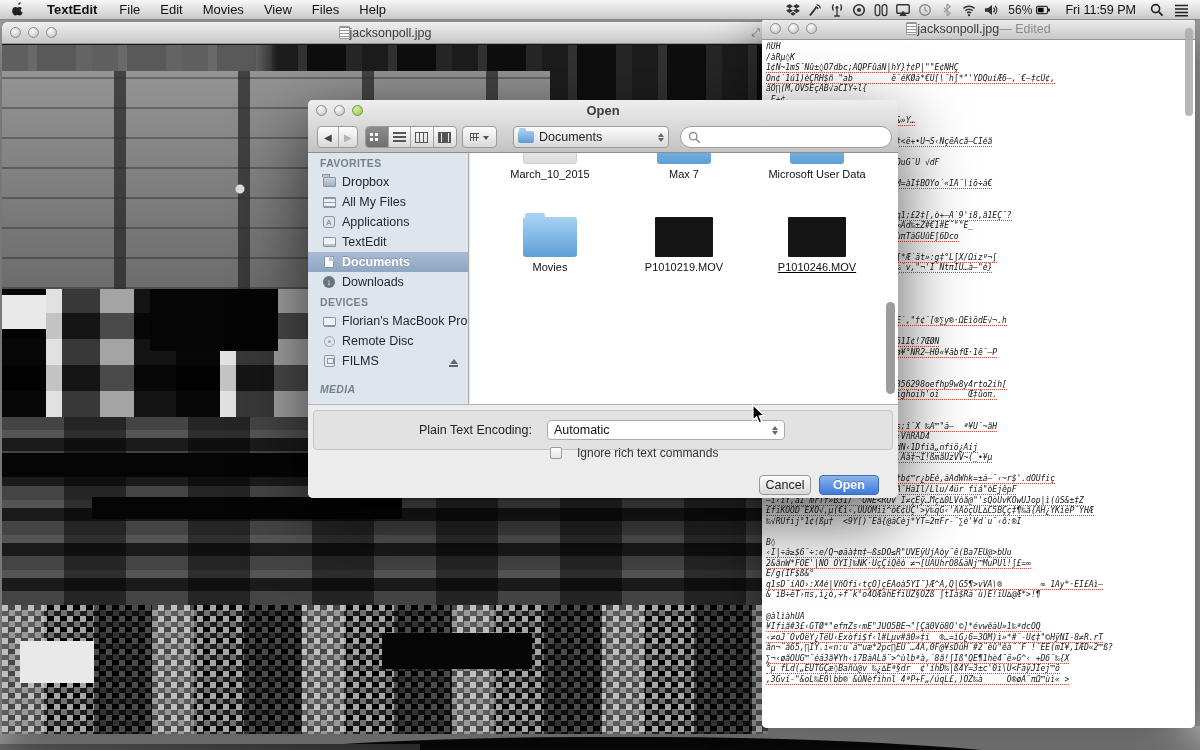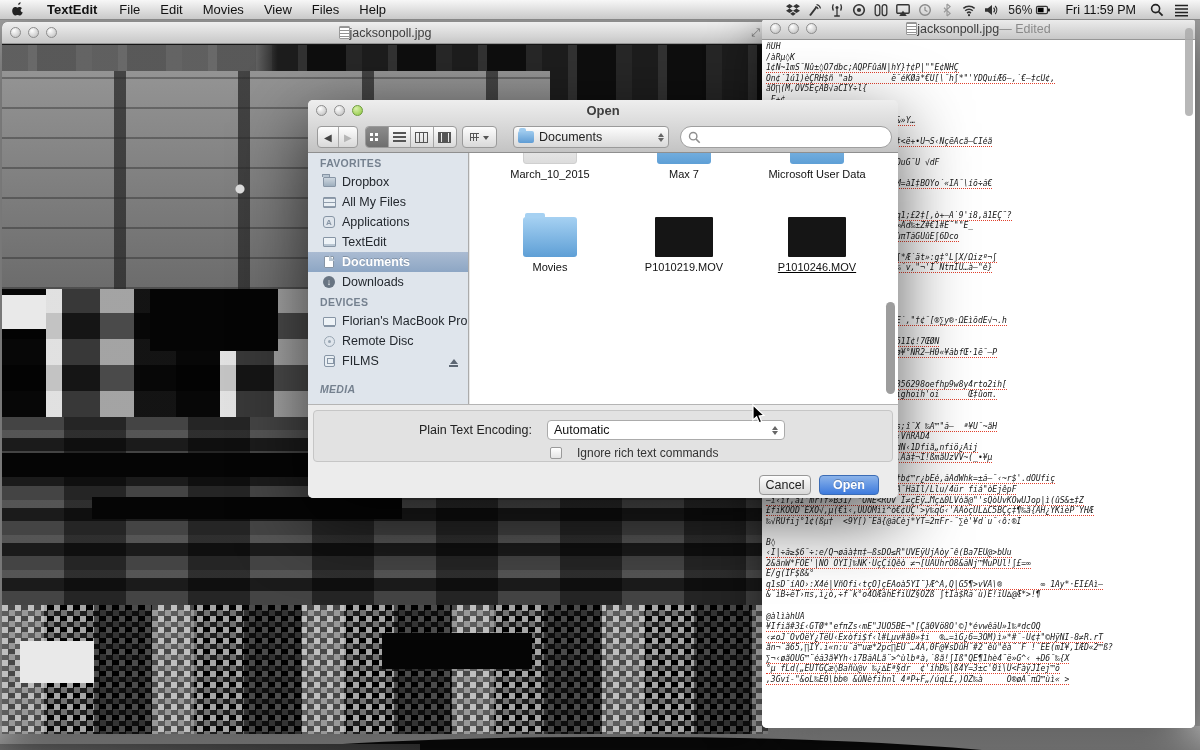--- a/index.html
+++ b/index.html
@@ -148,21 +148,21 @@
   .folder{width:54px;height:40px;margin:0 auto;background:linear-gradient(#a6d1f2,#5e9fd6);border-radius:3px;position:relative}
   .folder::before{content:"";position:absolute;left:2px;top:-4px;width:20px;height:5px;background:#a6d1f2;border-radius:2px 2px 0 0}
   .folder.light{background:linear-gradient(#fafafa,#dcdcdc);border:1px solid #cfcfcf}
   .folder.light::before{background:#fafafa;border:1px solid #cfcfcf;border-bottom:none}
   .thumb{width:58px;height:40px;margin:0 auto;background:#151515;border-radius:1px;padding:5px 0;position:relative}
   .thumb .pic{width:100%;height:100%;}
   .sel-frame{display:inline-block;background:#cdcdcd;border-radius:4px;padding:6px 7px 5px}
   .dscroll{position:absolute;right:3px;width:9px;height:92px;background:#9d9d9d;border-radius:5px}
 
   .dbottom{position:absolute;left:0;right:0;top:304px;height:94px;background:#ececec;border-radius:0 0 5px 5px;border-top:1px solid #b4b4b4}
-  .encpanel{position:absolute;left:5px;right:5px;top:5px;height:52px;background:#e2e2e2;border:1px solid #c6c6c6;border-radius:4px}
+  .encpanel{position:absolute;left:5px;right:5px;top:5px;height:40px;background:#e2e2e2;border:1px solid #c6c6c6;border-radius:4px}
   .enc-label{position:absolute;right:360px;top:12px;font-size:12.5px;color:#222}
   .enc-pop{position:absolute;left:233px;top:9px;width:238px;height:20px;background:#fff;border:1px solid #ababab;border-radius:4px;
     display:flex;align-items:center;padding:0 6px;font-size:12.5px;color:#111}
   .chk-row{position:absolute;left:236px;top:35px;display:flex;align-items:center;gap:15px;font-size:12px;color:#333}
   .chk{width:12px;height:12px;border:1px solid #9a9a9a;border-radius:2px;background:linear-gradient(#fff,#e4e4e4)}
   .btn{position:absolute;top:375px;height:20px;border-radius:4px;font-size:12.5px;display:flex;align-items:center;justify-content:center}
   .btn.cancel{left:451px;width:52px;background:linear-gradient(#fdfdfd,#d8d8d8);border:1px solid #979797;color:#222}
   .btn.open{left:511px;width:60px;background:linear-gradient(#8cb4ea,#3d7add);border:1px solid #3c6cb5;color:#fff;font-weight:bold;text-shadow:0 -1px 0 rgba(0,0,0,.25)}
 
   .cursor{position:absolute;left:752px;top:404px;z-index:99}

